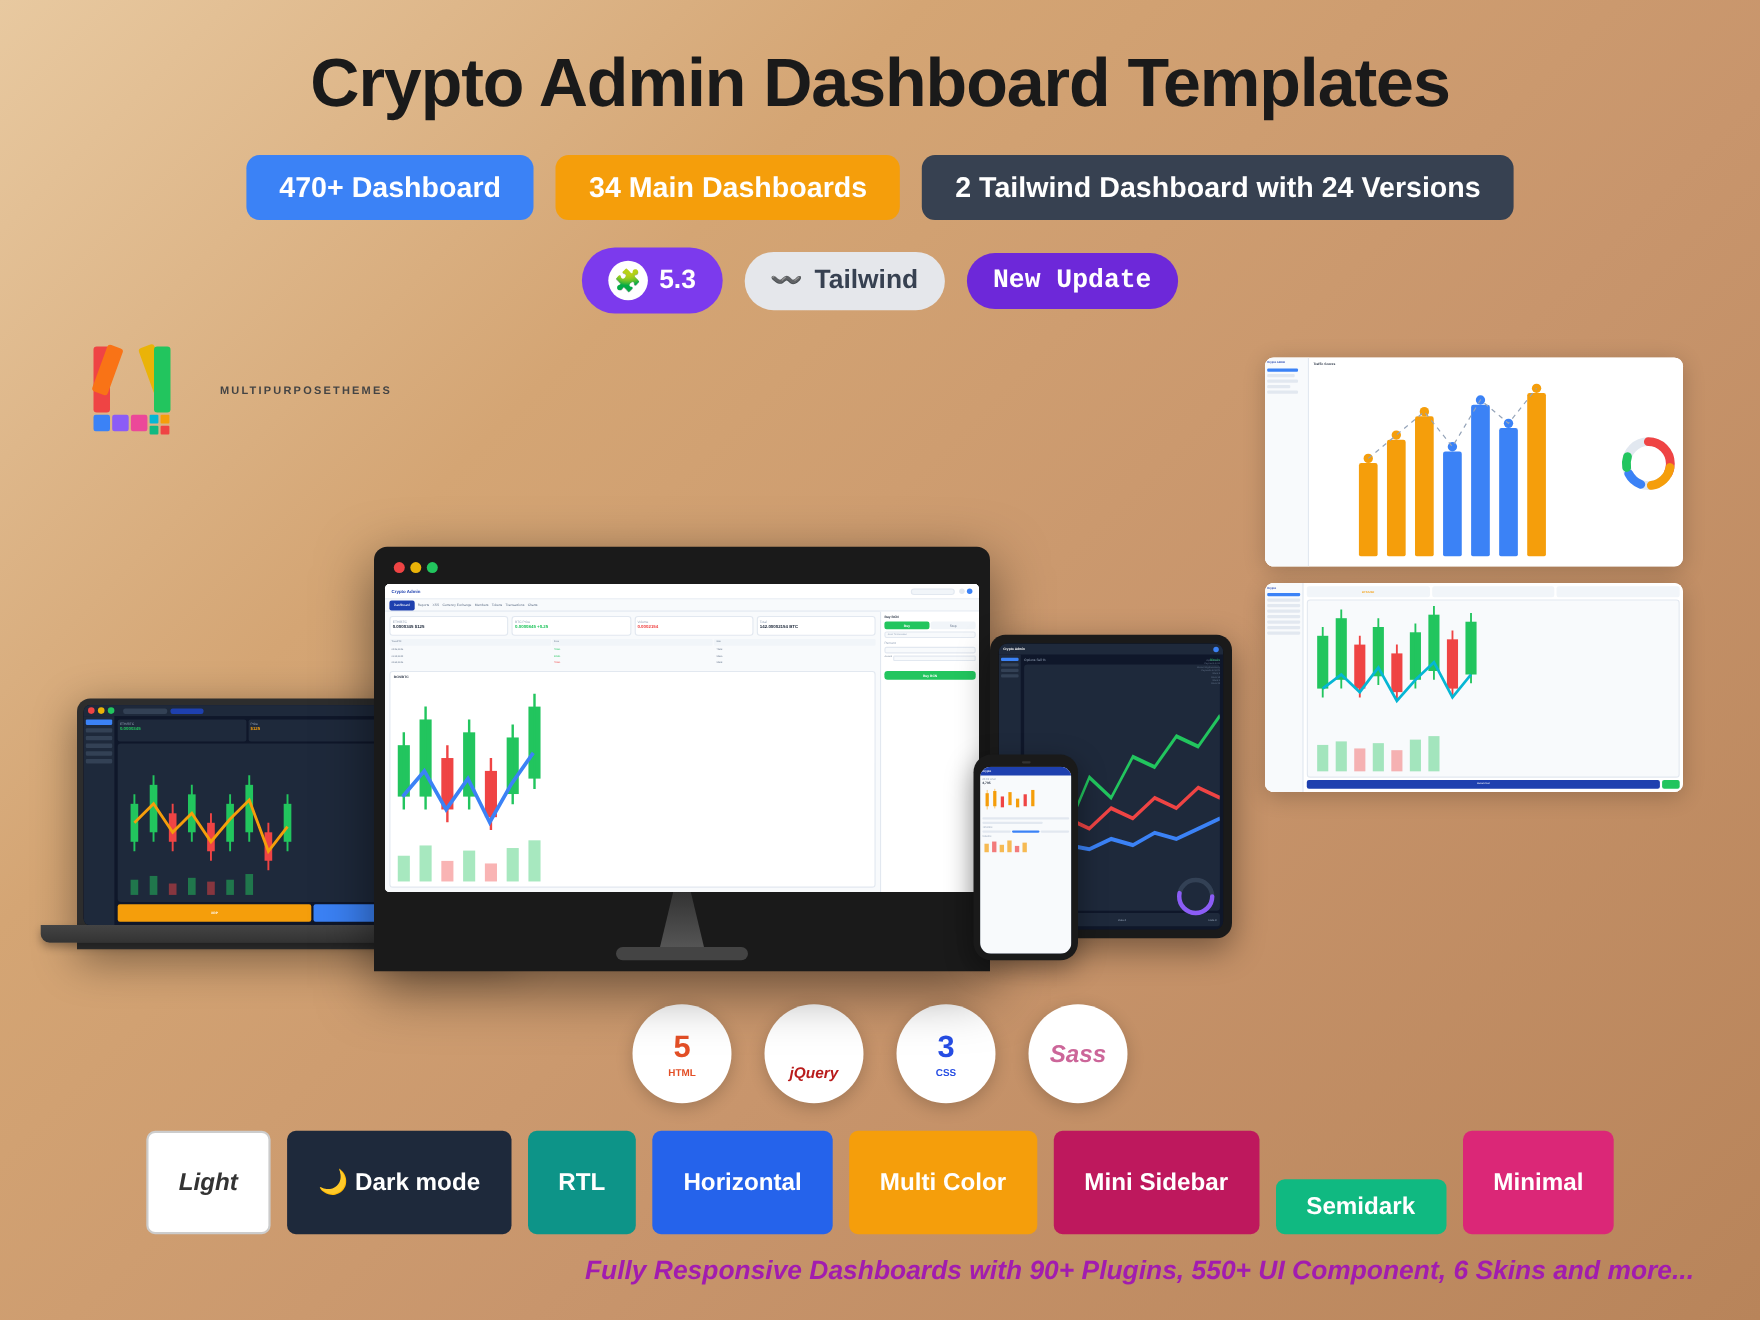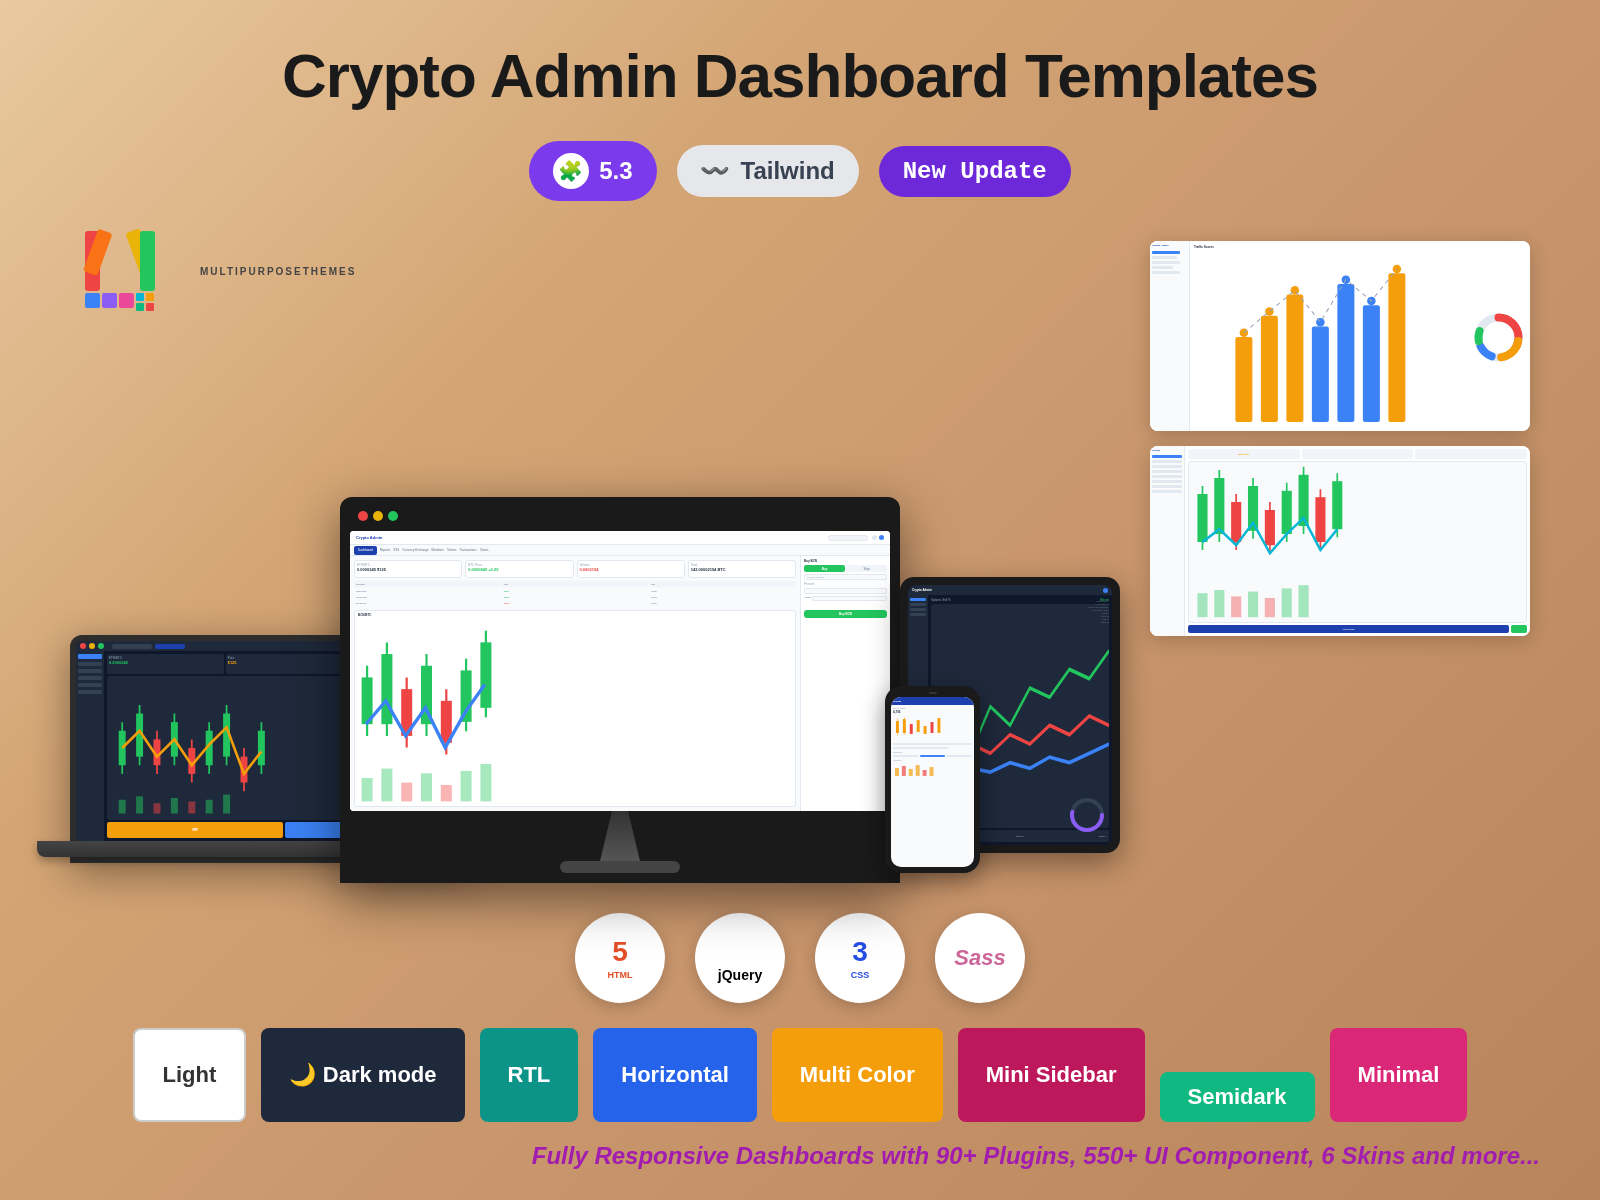--- a/index.html
+++ b/index.html
@@ -263,21 +263,21 @@
       flex-direction: column;
       align-items: center;
       justify-content: center;
       box-shadow: 0 4px 15px rgba(0,0,0,0.2);
       font-size: 11px;
       font-weight: 700;
       gap: 2px;
     }
 
     .html5-icon { color: #e34f26; font-size: 28px; font-weight: 900; }
-    .jquery-icon { color: #000000; font-size: 14px; font-weight: 900; margin-top: 34px; }
+    .jquery-icon { color: #b91c1c; font-size: 14px; font-style: italic; font-weight: 900; margin-top: 34px; }
     .css3-icon { color: #264de4; font-size: 28px; font-weight: 900; }
     .sass-icon { color: #cc6699; font-size: 22px; font-weight: 900; font-style: italic; }
 
     .feature-pills-row {
       display: flex;
       justify-content: center;
       gap: 15px;
       flex-wrap: wrap;
       margin-bottom: 20px;
     }
@@ -286,21 +286,21 @@
       padding: 12px 28px;
       border-radius: 8px;
       font-size: 22px;
       font-weight: 700;
       color: white;
       display: flex;
       align-items: center;
       gap: 8px;
     }
 
-    .fp-light { background: white; color: #333; border: 2px solid #ccc; }
+    .fp-light { background: white; color: #333; border: 2px solid #ccc; font-style: italic; }
     .fp-dark { background: #1e293b; }
     .fp-teal { background: #0d9488; }
     .fp-orange { background: #f59e0b; }
     .fp-blue { background: #2563eb; }
     .fp-cyan { background: #be185d; }
     .fp-green { background: #10b981; margin-top: 44px; }
     .fp-pink { background: #db2777; }
 
     .footer-text {
       text-align: right;
@@ -329,20 +329,31 @@
       font-size: 20px;
     }
   </style>
 </head>
 <body>
 
 <div class="container">
 
   <h1 class="main-title">Crypto Admin Dashboard Templates</h1>
 
+  <div class="badge-row">
+    <div class="badge badge-blue">
+      <span>470+ Dashboard</span>
+    </div>
+    <div class="badge badge-orange">
+      <span>34 Main Dashboards</span>
+    </div>
+    <div class="badge badge-dark">
+      <span>2 Tailwind Dashboard with 24 Versions</span>
+    </div>
+  </div>
 
   <div class="tech-row">
 
     <div class="tech-pill tech-pill-purple">
       <span class="puzzle-icon">🧩</span>
       <span>5.3</span>
     </div>
 
     <div class="tech-pill tech-pill-light">
       <span class="tailwind-wave">〰️</span>

